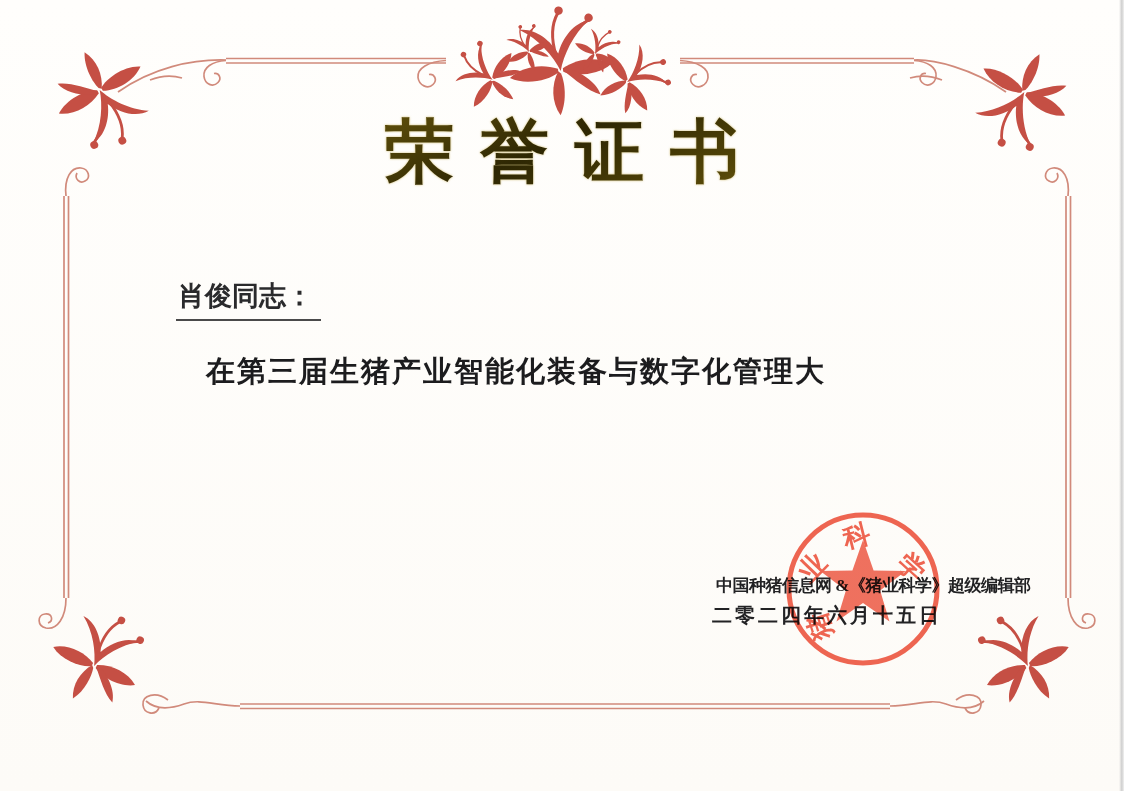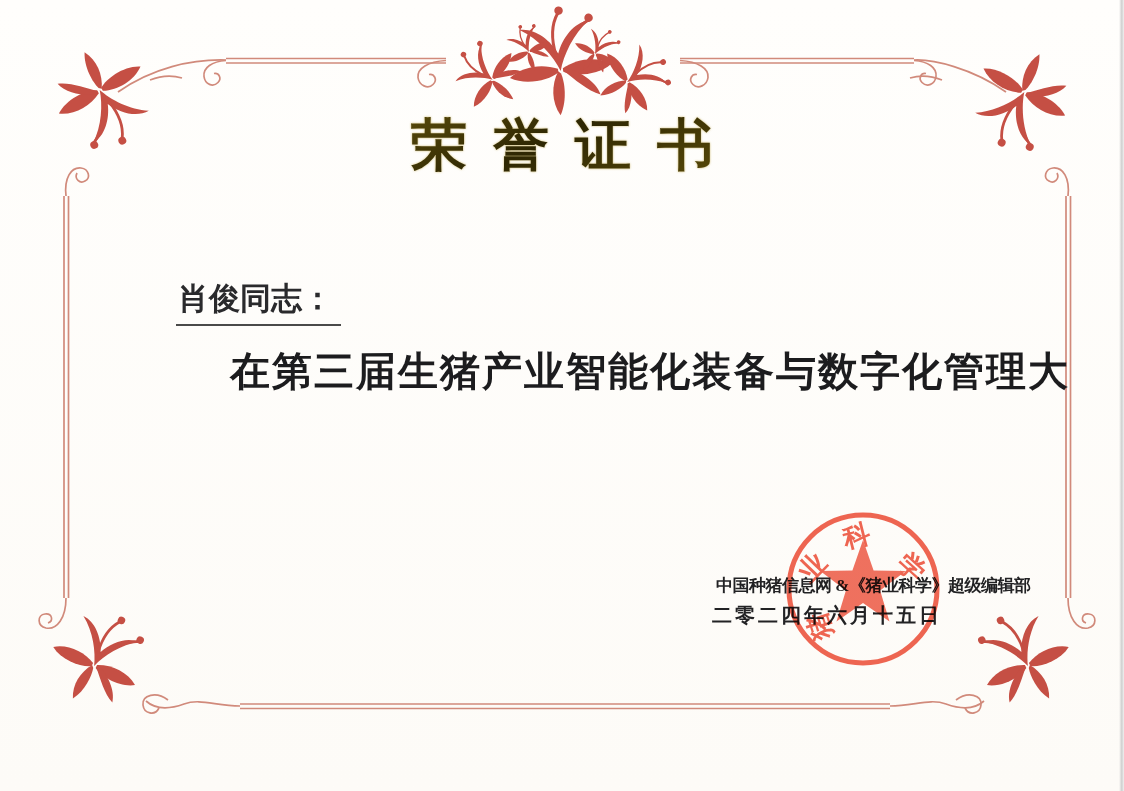--- a/index.html
+++ b/index.html
@@ -13,45 +13,45 @@
   .frame{position:absolute;left:0;top:0;pointer-events:none;}
   .scan-edge{
     position:absolute;right:0;top:0;bottom:0;width:5px;
     background:linear-gradient(to right, rgba(0,0,0,0) 0%, #cfcfcf 55%, #f1f1f0 100%);
   }
   .title{
     position:absolute;left:0;right:0;top:116px;margin:0;
     text-align:center;
     font-family:"Liberation Serif",serif;
     font-weight:bold;
-    font-size:56px;line-height:1.05;
+    font-size:69px;line-height:1.05;
     letter-spacing:26px;text-indent:26px;
     color:#443a06;
   }
   @supports ((-webkit-background-clip:text) or (background-clip:text)){
     .title{
       background:linear-gradient(155deg,#c3a02e 0%,#6b590d 25%,#2e2703 48%,#544608 66%,#9a7f1e 85%,#c9a62f 100%);
       -webkit-background-clip:text;background-clip:text;
       color:transparent;
       filter:drop-shadow(0 0 1px rgba(180,150,40,.65));
     }
   }
   .recipient{
     position:absolute;left:176px;top:280px;
     font-family:"Liberation Sans",sans-serif;
-    font-weight:600;font-size:31px;line-height:1.2;
+    font-weight:600;font-size:27px;line-height:1.2;
     color:#2a2a2c;
     border-bottom:2px solid #4a4a4a;
     padding:0 8px 7px 2px;
     white-space:nowrap;
   }
   .body-text{
-    position:absolute;left:156px;top:343px;width:850px;
+    position:absolute;left:132px;top:343px;width:850px;
     font-family:"Liberation Serif",serif;
-    font-weight:bold;font-size:40px;line-height:57px;
+    font-weight:bold;font-size:29px;line-height:57px;
     letter-spacing:2px;color:#1c1c1e;
   }
   .body-text p{margin:0;white-space:nowrap;}
   .body-text p.indent{text-indent:74px;}
   .issuer{
     position:absolute;left:716px;top:574px;
     font-weight:bold;font-size:17px;letter-spacing:-0.5px;
     color:#222224;white-space:nowrap;
   }
   .date{

